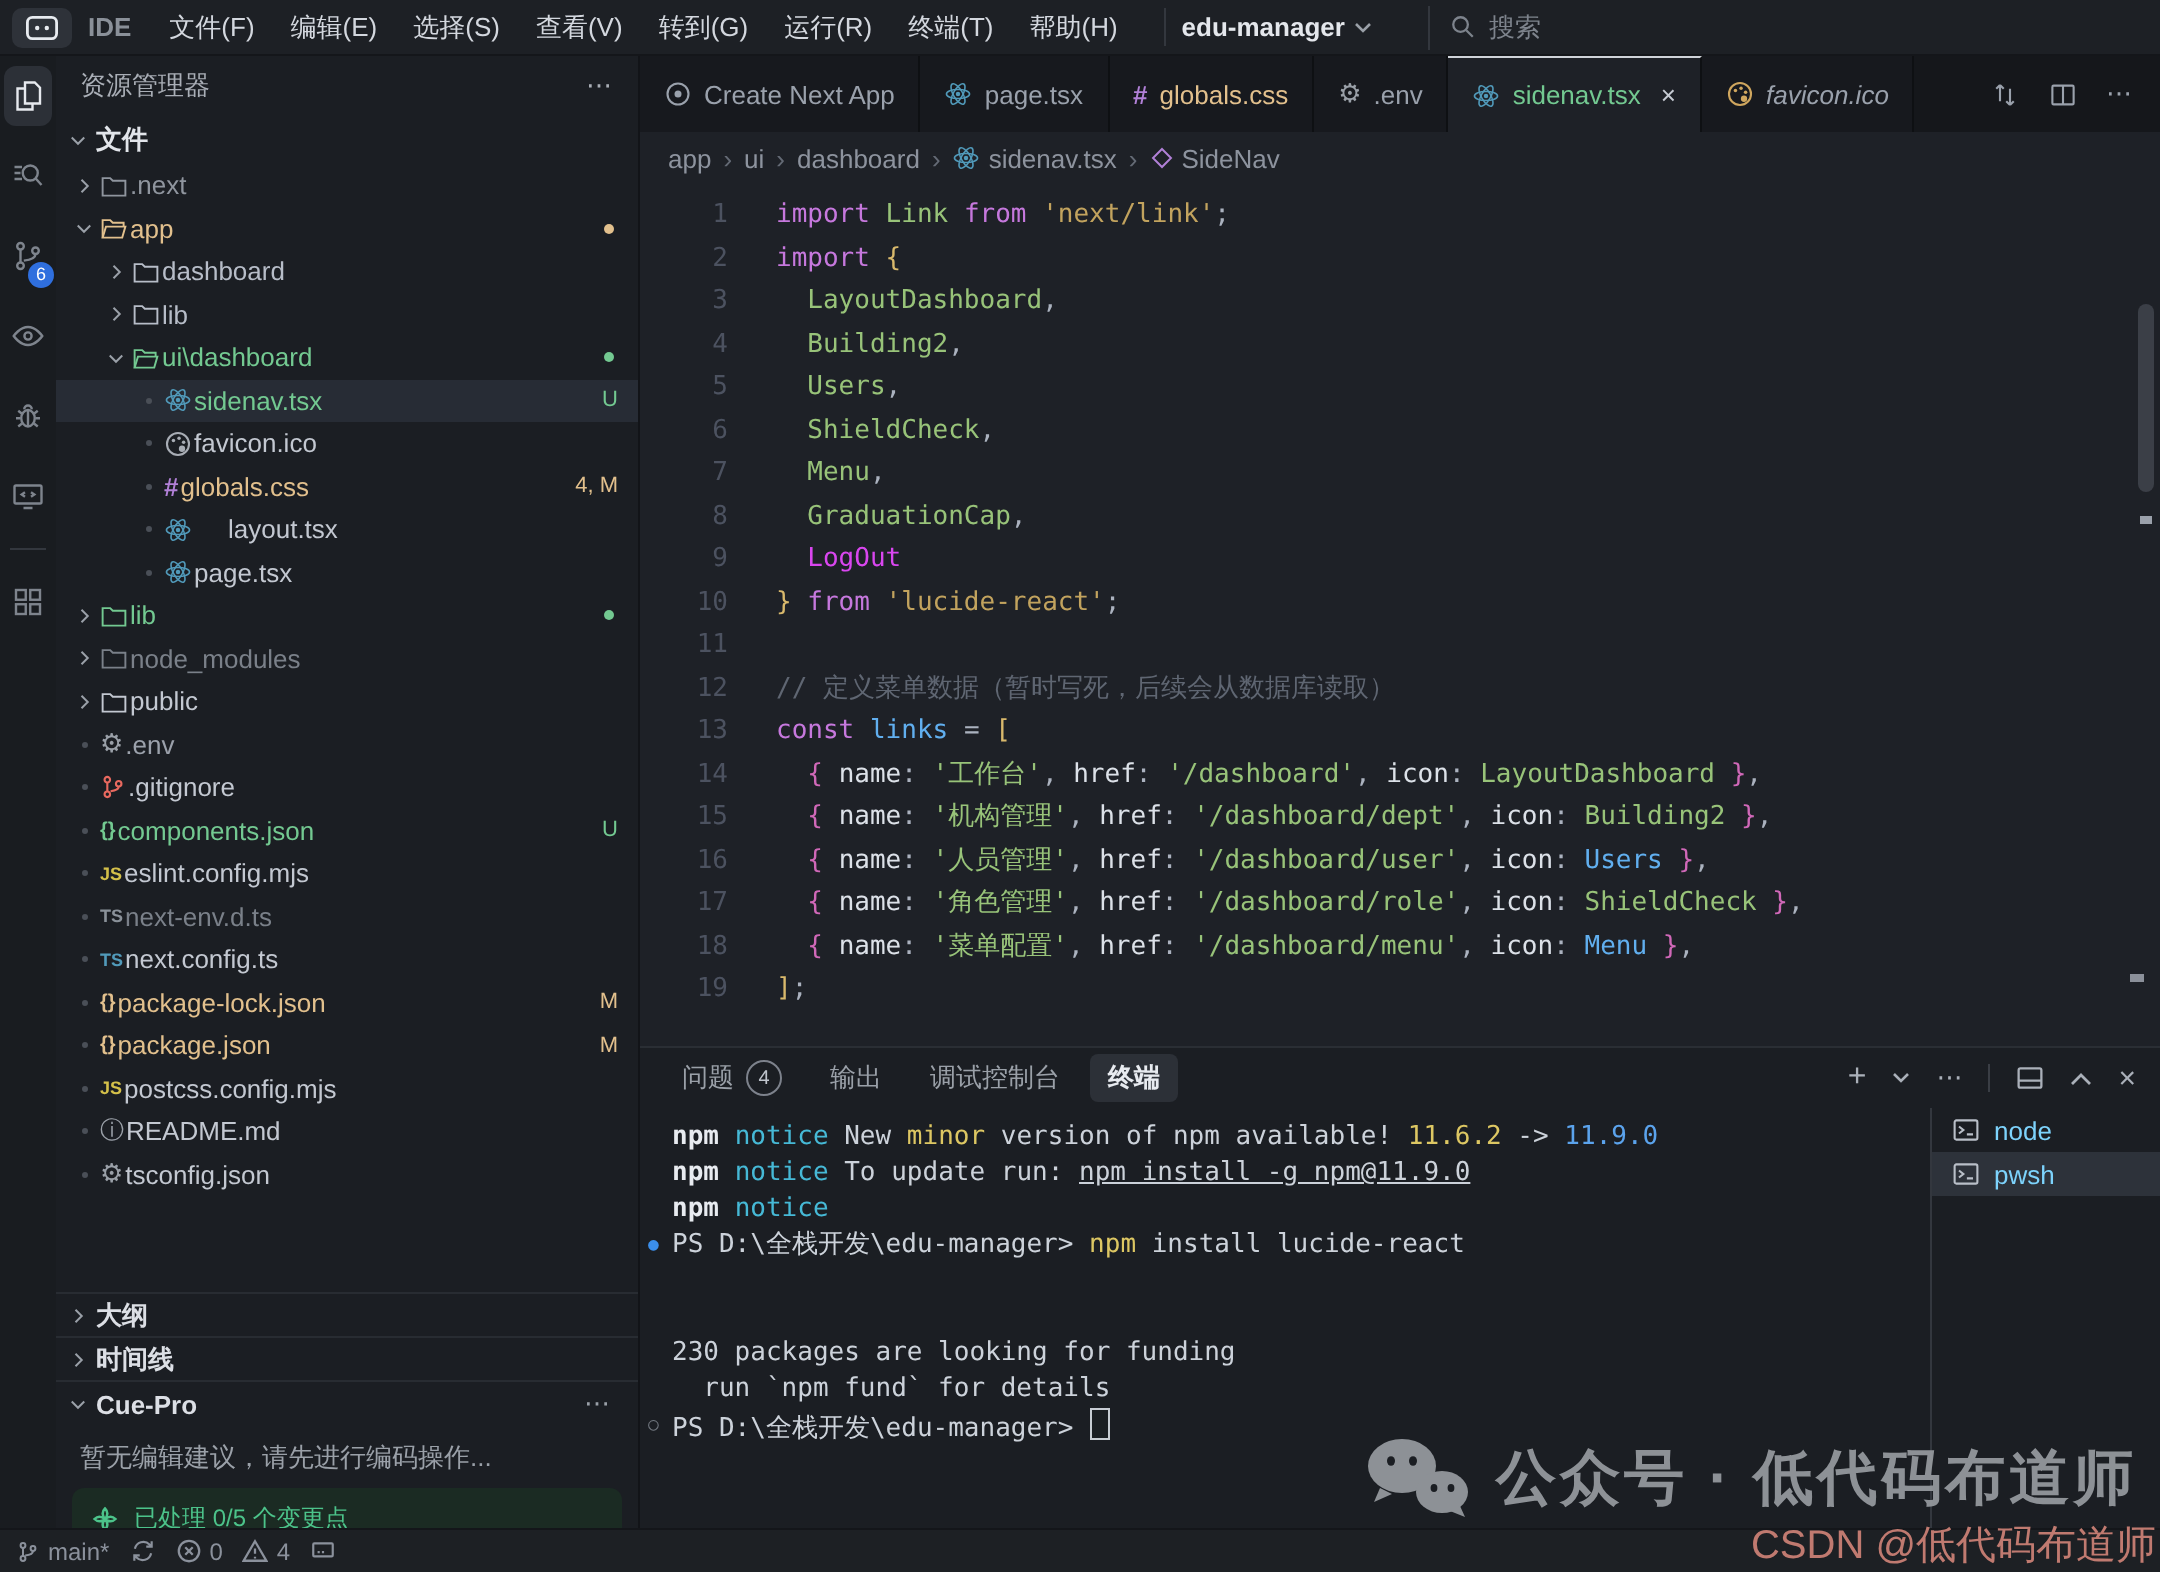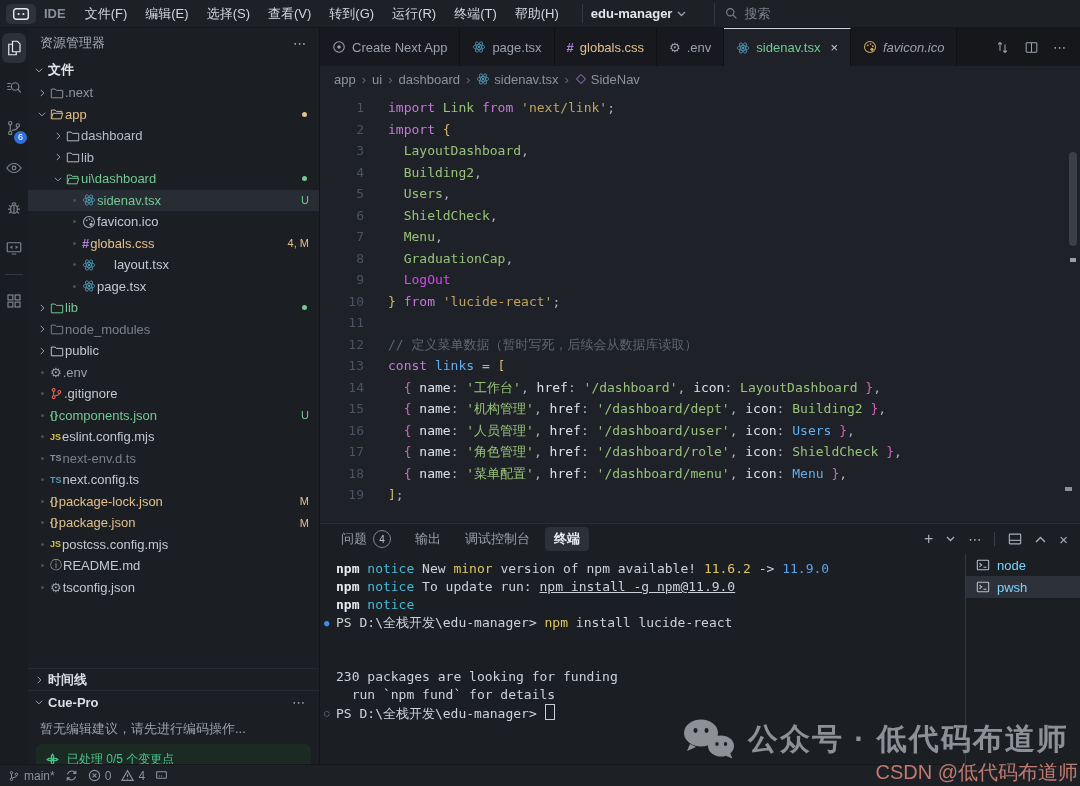--- a/index.html
+++ b/index.html
@@ -456,20 +456,26 @@
           <span class="tlabel" style="color: rgb(195, 200, 209);">README.md</span>
         </div>
         <div class="trow" style="padding-left: 6px;">
           <span class="tslot">
             <span class="tdot"></span>
           </span>
           <span class="icon" style="font-size: 13px; font-weight: normal; color: rgb(154, 160, 168);">⚙</span>
           <span class="tlabel" style="color: rgb(195, 200, 209);">tsconfig.json</span>
         </div>
       </div>
+    <div class="sbPane" style="position:absolute;left:0;right:0;top:618px;">
+      <svg width="10" height="10" viewBox="0 0 16 16">
+          <path d="M6 3l5 5-5 5" fill="none" stroke="#9aa0a8" stroke-width="1.6"></path>
+        </svg>
+      <span>大纲</span>
+    </div>
     <div class="sbPane" style="position:absolute;left:0;right:0;top:640px;">
       <svg width="10" height="10" viewBox="0 0 16 16">
           <path d="M6 3l5 5-5 5" fill="none" stroke="#9aa0a8" stroke-width="1.6"></path>
         </svg>
       <span>时间线</span>
     </div>
     <div class="sbPane" style="position:absolute;left:0;right:0;top:662px;">
       <svg width="10" height="10" viewBox="0 0 16 16">
           <path d="M3 6l5 5 5-5" fill="none" stroke="#9aa0a8" stroke-width="1.6"></path>
         </svg>

